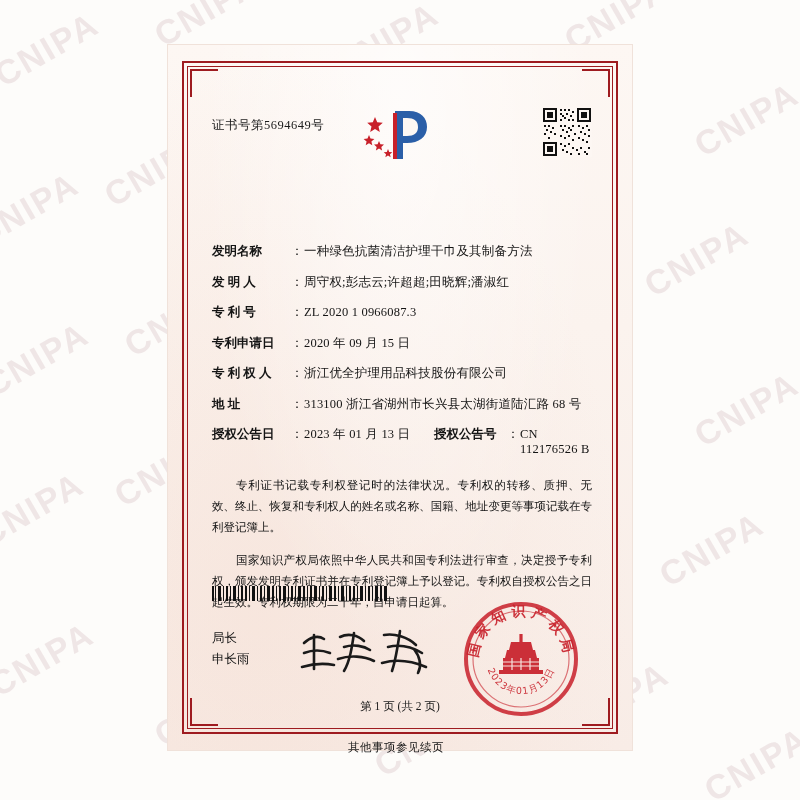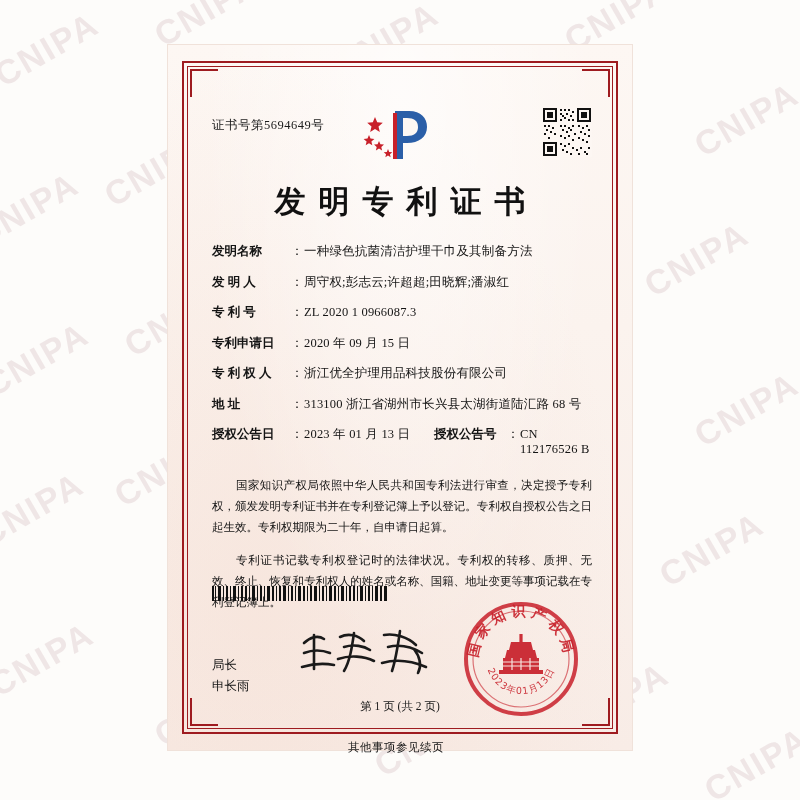--- a/index.html
+++ b/index.html
@@ -188,21 +188,21 @@
     left: 44px;
     top: 541px;
     width: 176px;
     height: 15px;
   }
 
   
   .sig-label {
     position: absolute;
     left: 44px;
-    top: 610px;
+    top: 583px;
     font-size: 12.5px;
     line-height: 1.65;
     color: #141414;
   }
   .sig-script {
     position: absolute;
     left: 128px;
     top: 580px;
     width: 140px;
     height: 52px;
@@ -350,21 +350,20 @@
             <rect x="34" y="42" width="2" height="2"></rect>
           <rect x="38" y="40" width="2" height="2"></rect>
             <rect x="42" y="44" width="2" height="2"></rect>
             <rect x="46" y="40" width="2" height="2"></rect>
             <rect x="36" y="46" width="2" height="2"></rect>
           <rect x="44" y="46" width="2" height="2"></rect>
         </g>
       </svg>
     </div>
 
-    <div class="title">发明专利证书</div>
 
     <div class="fields">
 
       <div class="frow">
         <span class="flabel">发明名称</span>
         <span class="fcolon">：</span>
         <span class="fvalue">一种绿色抗菌清洁护理干巾及其制备方法</span>
       </div>
 
       <div class="frow">
@@ -406,22 +405,22 @@
         <span class="half second">
           <span class="flabel">授权公告号</span>
           <span class="fcolon">：</span>
           <span class="fvalue">CN 112176526 B</span>
         </span>
       </div>
 
     </div>
 
     <div class="para-wrap">
+      <p class="para">专利证书记载专利权登记时的法律状况。专利权的转移、质押、无效、终止、恢复和专利权人的姓名或名称、国籍、地址变更等事项记载在专利登记簿上。</p>
       <p class="para">国家知识产权局依照中华人民共和国专利法进行审查，决定授予专利权，颁发发明专利证书并在专利登记簿上予以登记。专利权自授权公告之日起生效。专利权期限为二十年，自申请日起算。</p>
-      <p class="para">专利证书记载专利权登记时的法律状况。专利权的转移、质押、无效、终止、恢复和专利权人的姓名或名称、国籍、地址变更等事项记载在专利登记簿上。</p>
     </div>
 
     <div class="barcode">
       <svg viewBox="0 0 176 15" width="176" height="15" preserveAspectRatio="none">
         <g fill="#111">
           <rect x="0" y="0" width="2" height="15"></rect>
             <rect x="3" y="0" width="1" height="15"></rect>
           <rect x="6" y="0" width="3" height="15"></rect>
             <rect x="11" y="0" width="1" height="15"></rect>
           <rect x="14" y="0" width="2" height="15"></rect>

